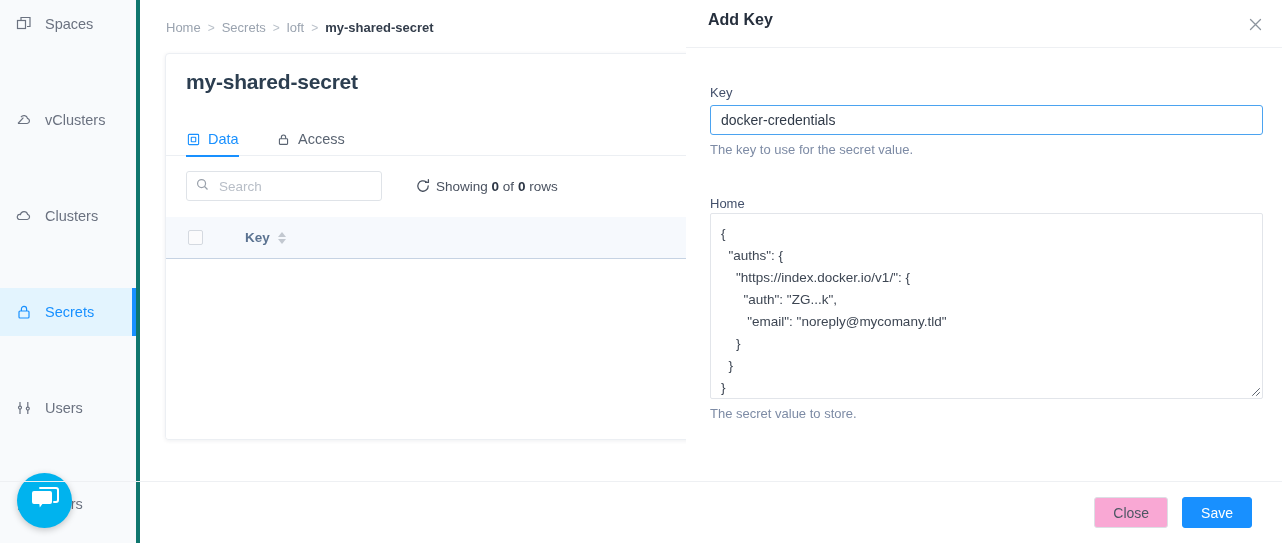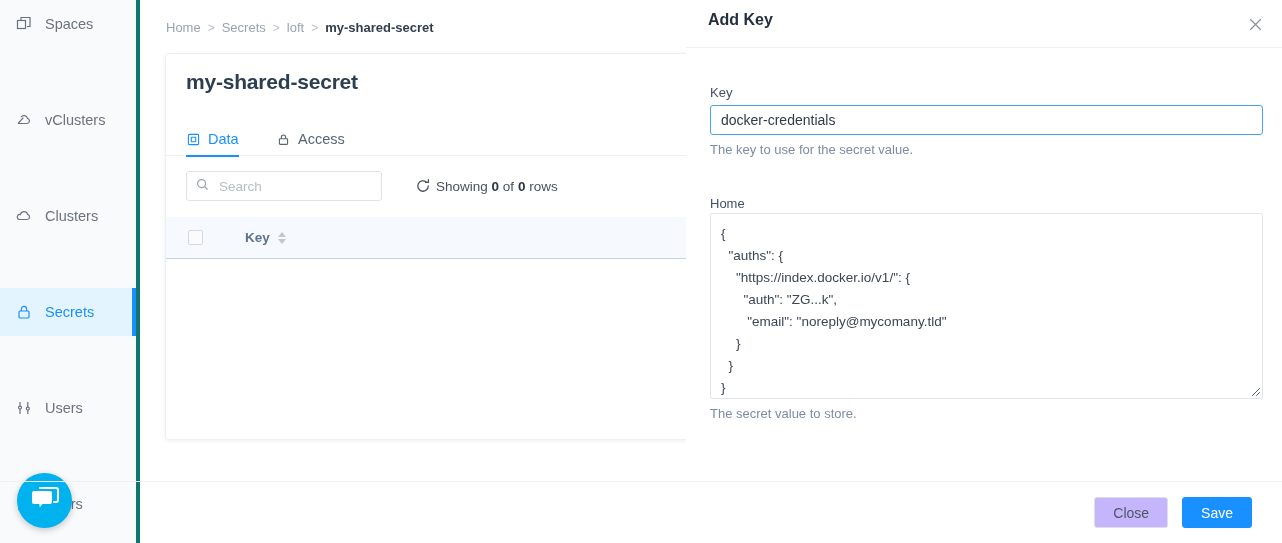--- a/index.html
+++ b/index.html
@@ -198,21 +198,21 @@
     border-top:1px solid #eef0f3;
     display:flex; align-items:center; justify-content:flex-end;
     padding-right:30px; gap:14px;
   }
   .btn {
     height:31px; padding:0 18px; border-radius:3px;
     font-size:14px; cursor:pointer; border:1px solid transparent;
     font-family:"Liberation Sans", sans-serif;
     display:flex; align-items:center; justify-content:center;
   }
-  .btn-default { background:#c4b5fd; border-color:#dcdfe4; color:#4e5764; }
+  .btn-default { background:#f9a8d4; border-color:#dcdfe4; color:#4e5764; }
   .btn-primary { background:#1890ff; color:#fff; border-color:#1890ff; }
 </style>
 </head>
 <body>
 
 <div id="app">
 
   <div class="sidebar">
 
     <div class="nav-item" style="top:0">

